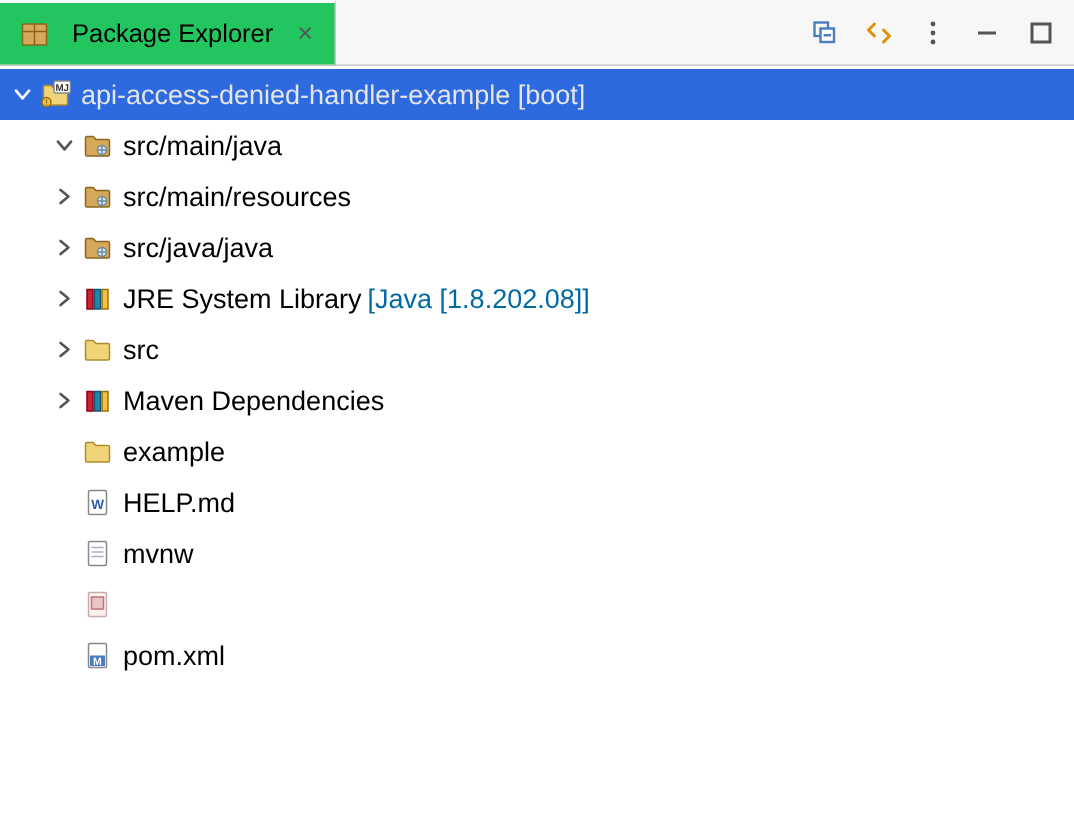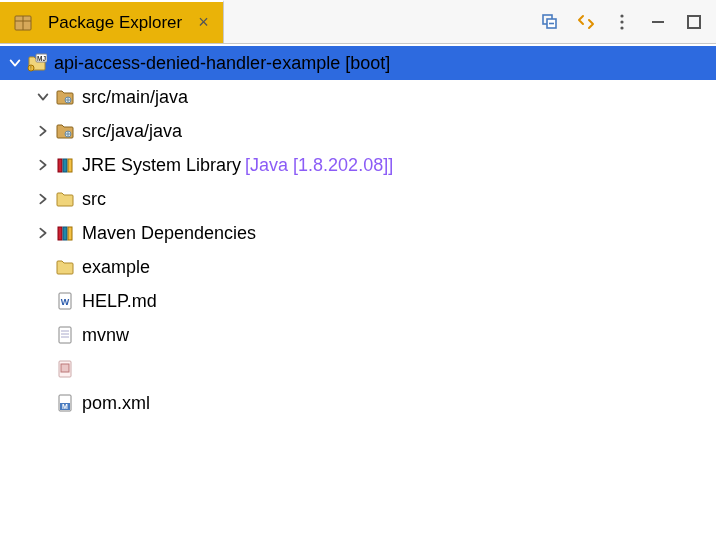--- a/index.html
+++ b/index.html
@@ -17,21 +17,21 @@
       align-items: stretch;
       height: 44px;
       border-bottom: 1px solid #c8c8c8;
       background: #f7f7f7;
     }
     .tab {
       display: flex;
       align-items: center;
       gap: 8px;
       padding: 0 12px;
-      background: #eab308;
+      background: #22c55e;
       border-right: 1px solid #c8c8c8;
       border-top: 2px solid transparent;
       position: relative;
     }
     .tab.active { border-top-color: #fff; }
     .tab-title { font-size: 17px; white-space: nowrap; }
     .close-x { margin-left: 6px; font-size: 18px; color: #555; cursor: pointer; padding: 0 2px; }
     .header-spacer { flex: 1; }
     .toolbar-icons {
       display: flex;
@@ -42,32 +42,32 @@
     .toolbar-btn { width: 24px; height: 24px; display: flex; align-items: center; justify-content: center; cursor: pointer; }
 
     .tree { padding-top: 2px; }
     .row {
       display: flex;
       align-items: center;
       height: 34px;
       white-space: nowrap;
       padding-right: 12px;
     }
-    .row.selected { background: #2d6adf; color: #000000; }
+    .row.selected { background: #2d6adf; color: #e5e5e5; }
     .arrow {
       width: 22px; height: 22px;
       display: flex; align-items: center; justify-content: center;
       flex-shrink: 0;
       cursor: pointer;
     }
     .arrow svg { display: block; }
     .row.selected .arrow svg { stroke: #fff; }
     .node-icon { width: 22px; height: 22px; display: flex; align-items: center; justify-content: center; flex-shrink: 0; margin-right: 6px; }
     .label { font-size: 18px; }
-    .suffix-dim { color: #8b5cf6; font-size: 18px; margin-left: 4px; }
+    .suffix-dim { color: #0369a1; font-size: 18px; margin-left: 4px; }
     .spacer { display: inline-block; height: 1px; }
   </style>
 </head>
 <body>
 
 <svg width="0" height="0" style="position:absolute">
   <defs>
 
     <symbol id="arr-right" viewBox="0 0 16 16">
         <path d="M5 3 L11 8 L5 13" fill="none" stroke="#555" stroke-width="2" stroke-linecap="round" stroke-linejoin="round"></path>
@@ -244,20 +244,34 @@
     <span class="node-icon">
         <svg width="20" height="20">
           <use href="#i-srcfolder"></use>
         </svg>
       </span>
     <span class="label">src/main/java</span>
   </div>
 
 
 
+  <div class="row">
+    <span class="spacer" style="width:32px"></span>
+    <span class="arrow">
+        <svg width="14" height="14">
+          <use href="#arr-right"></use>
+        </svg>
+      </span>
+    <span class="node-icon">
+        <svg width="20" height="20">
+          <use href="#i-srcfolder"></use>
+        </svg>
+      </span>
+    <span class="label">src/main/resources</span>
+  </div>
 
   <div class="row">
     <span class="spacer" style="width:32px"></span>
     <span class="arrow">
         <svg width="14" height="14">
           <use href="#arr-right"></use>
         </svg>
       </span>
     <span class="node-icon">
         <svg width="20" height="20">

